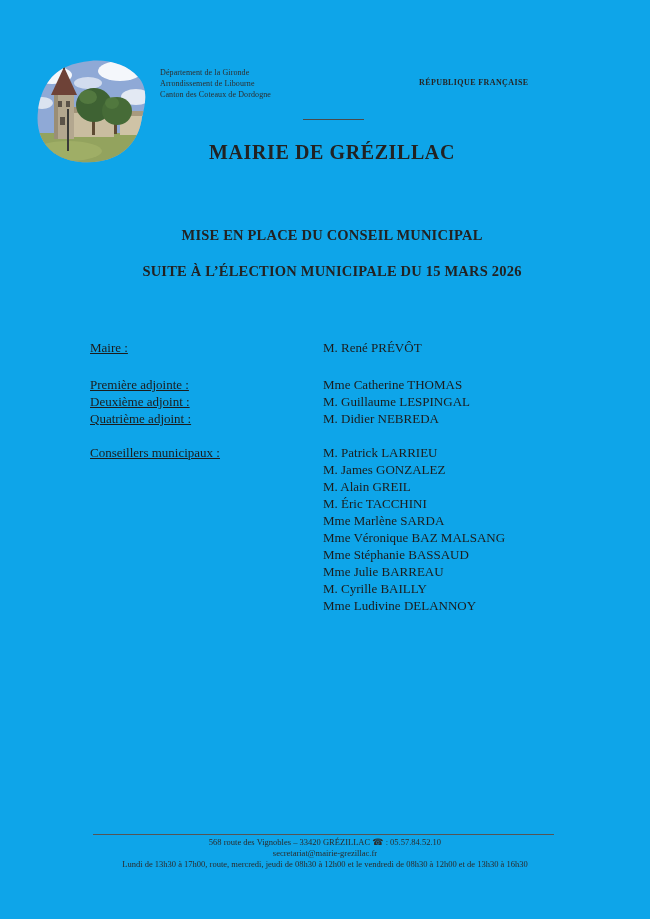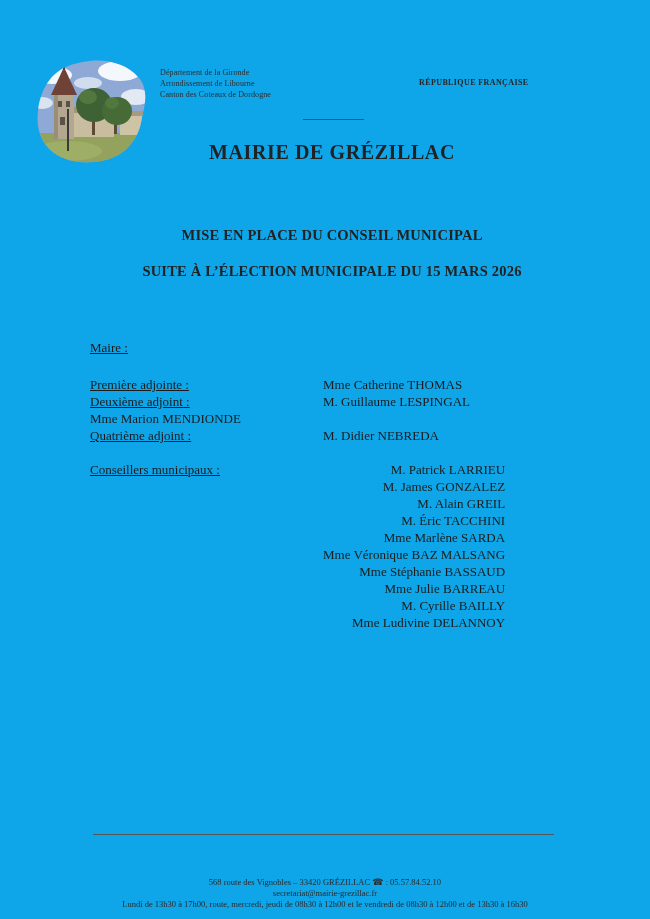--- a/index.html
+++ b/index.html
@@ -45,31 +45,31 @@
   .roles {
     position:absolute; left:90px; top:339px; width:530px;
     font-size:13px; line-height:17px; color:#1c1c1c;
   }
   .role-row { display:flex; align-items:flex-start; }
   .role-label {
     flex:0 0 233px; width:233px;
     text-decoration:underline;
   }
   .role-name { flex:1; }
-  .names-col div { line-height:17px;text-align:right; }
+  .names-col div { line-height:17px; }
   .spacer-lg { height:20px; }
   .spacer-sm { height:17px; }
   
   .footer-rule {
     position:absolute; left:93px; top:834px;
     width:461px; height:0; border-top:1px solid #555;
   }
   .footer-text {
     position:absolute; left:0; top:837px; width:650px;
-    text-align:center; font-size:8.5px; line-height:11px; color:#2b2b2b;margin-top:40px;
+    text-align:center; font-size:8.5px; line-height:11px; color:#2b2b2b;
   }
   .phone-icon { font-size:9px; }
 </style>
 </head>
 <body>
 
 <div class="page">
 
   <svg class="photo" viewBox="0 0 124 110" aria-hidden="true">
     <defs>
@@ -120,34 +120,34 @@
 
   <div class="centered-band main-title">MAIRIE DE GRÉZILLAC</div>
 
   <div class="centered-band doc-heading heading1">MISE EN PLACE DU CONSEIL MUNICIPAL</div>
   <div class="centered-band doc-heading heading2">SUITE À L’ÉLECTION MUNICIPALE DU 15 MARS 2026</div>
 
   <div class="roles">
 
     <div class="role-row">
       <span class="role-label">Maire :</span>
+      <span class="role-name">M. René PRÉVÔT</span>
     </div>
 
     <div class="spacer-lg"></div>
 
     <div class="role-row">
       <span class="role-label">Première adjointe :</span>
       <span class="role-name">Mme Catherine THOMAS</span>
     </div>
     <div class="role-row">
       <span class="role-label">Deuxième adjoint :</span>
       <span class="role-name">M. Guillaume LESPINGAL</span>
     </div>
     <div class="role-row">
-      <span class="role-name">Mme Marion MENDIONDE</span>
     </div>
     <div class="role-row">
       <span class="role-label">Quatrième adjoint :</span>
       <span class="role-name">M. Didier NEBREDA</span>
     </div>
 
     <div class="spacer-sm"></div>
 
     <div class="role-row">
       <span class="role-label">Conseillers municipaux :</span>

